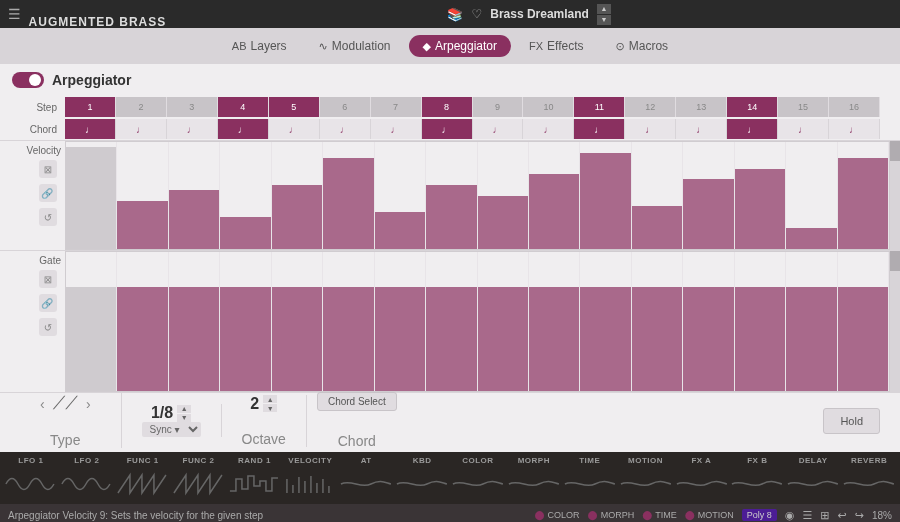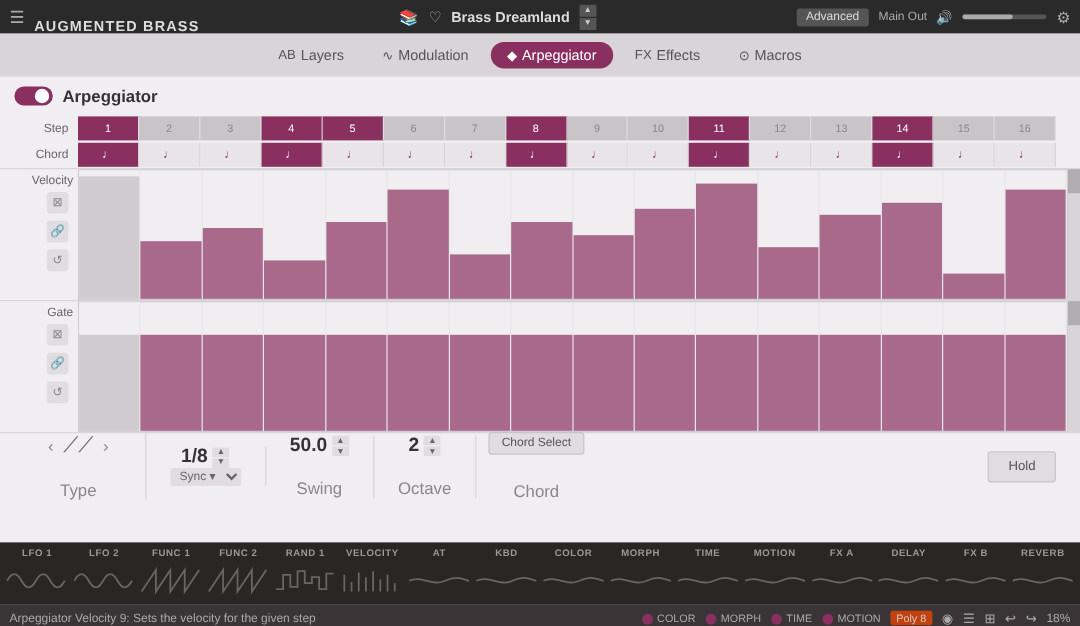--- a/index.html
+++ b/index.html
@@ -292,21 +292,21 @@
       width: 100%;
       background: #8a3060;
       opacity: 0.7;
       position: absolute;
       bottom: 0;
     }
 
     
     .gate-section {
       display: flex;
-      height: 110px;
+      height: 142px;
       border-top: 1px solid #d8d4d8;
     }
 
     
     .transport-bar {
       height: 56px;
       background: #f0eef0;
       border-top: 1px solid #d8d4d8;
       display: flex;
       align-items: center;
@@ -458,21 +458,21 @@
     }
     .status-btn {
       display: flex;
       align-items: center;
       gap: 3px;
       font-size: 9px;
       color: #aaa;
       cursor: pointer;
     }
     .poly-badge {
-      background: #c2410c;
+      background: #4c1d95;
       color: #ccc;
       font-size: 9px;
       padding: 1px 5px;
       border-radius: 2px;
     }
     .zoom-pct {
       font-size: 10px;
       color: #aaa;
     }
   </style>
@@ -485,29 +485,20 @@
     <span class="app-title">AUGMENTED BRASS</span>
   </div>
   <div class="top-bar-center">
     <span class="lib-icon">📚</span>
     <span class="heart-icon">♡</span>
     <span class="preset-name">Brass Dreamland</span>
     <div class="nav-arrows">
       <button class="nav-arrow">▲</button>
       <button class="nav-arrow">▼</button>
     </div>
-  </div>
-  <div class="top-bar-right">
-    <button class="advanced-btn">Advanced</button>
-    <span class="main-out">Main Out</span>
-    <span>🔊</span>
-    <div class="volume-bar">
-      <div class="volume-fill"></div>
-    </div>
-    <span class="gear-icon">⚙</span>
   </div>
 </div>
 
 <div class="nav-tabs">
   <button class="nav-tab">
     <span class="nav-tab-icon">AB</span>
     <span>Layers</span>
   </button>
   <button class="nav-tab">
     <span class="nav-tab-icon">∿</span>
@@ -762,30 +753,20 @@
         </div>
       </div>
       <div class="transport-sub">
         <select class="sync-dropdown">
           <option>Sync ▾</option>
           <option>Free</option>
         </select>
       </div>
     </div>
 
-    <div class="transport-section" style="border-right:1px solid #d8d4d8; padding: 0 20px;">
-      <div style="display:flex; align-items:center; gap:4px;">
-        <span class="transport-value">50.0</span>
-        <div class="spin-btn">
-          <button class="spin-arrow">▲</button>
-          <button class="spin-arrow">▼</button>
-        </div>
-      </div>
-      <div class="transport-label">Swing</div>
-    </div>
 
     <div class="transport-section" style="border-right:1px solid #d8d4d8; padding: 0 20px;">
       <div style="display:flex; align-items:center; gap:4px;">
         <span class="transport-value">2</span>
         <div class="spin-btn">
           <button class="spin-arrow">▲</button>
           <button class="spin-arrow">▼</button>
         </div>
       </div>
       <div class="transport-label">Octave</div>
@@ -901,29 +882,29 @@
     </div>
     <div class="mod-item">
       <div class="mod-item-label">FX A</div>
       <div class="mod-waveform">
         <svg width="100%" height="26" viewBox="0 0 50 26" style="display: block;">
           <path d="M0,13 C10,8 20,18 30,13 C40,8 45,12 50,13" stroke="#666" stroke-width="1.5" fill="none"></path>
         </svg>
       </div>
     </div>
     <div class="mod-item">
+      <div class="mod-item-label">FX B</div>
+      <div class="mod-waveform">
+        <svg width="100%" height="26" viewBox="0 0 50 26" style="display: block;">
+          <path d="M0,13 C10,8 20,18 30,13 C40,8 45,12 50,13" stroke="#666" stroke-width="1.5" fill="none"></path>
+        </svg>
+      </div>
+    </div>
+    <div class="mod-item">
       <div class="mod-item-label">DELAY</div>
-      <div class="mod-waveform">
-        <svg width="100%" height="26" viewBox="0 0 50 26" style="display: block;">
-          <path d="M0,13 C10,8 20,18 30,13 C40,8 45,12 50,13" stroke="#666" stroke-width="1.5" fill="none"></path>
-        </svg>
-      </div>
-    </div>
-    <div class="mod-item">
-      <div class="mod-item-label">FX B</div>
       <div class="mod-waveform">
         <svg width="100%" height="26" viewBox="0 0 50 26" style="display: block;">
           <path d="M0,13 C10,8 20,18 30,13 C40,8 45,12 50,13" stroke="#666" stroke-width="1.5" fill="none"></path>
         </svg>
       </div>
     </div>
     <div class="mod-item">
       <div class="mod-item-label">REVERB</div>
       <div class="mod-waveform">
         <svg width="100%" height="26" viewBox="0 0 50 26" style="display: block;">

